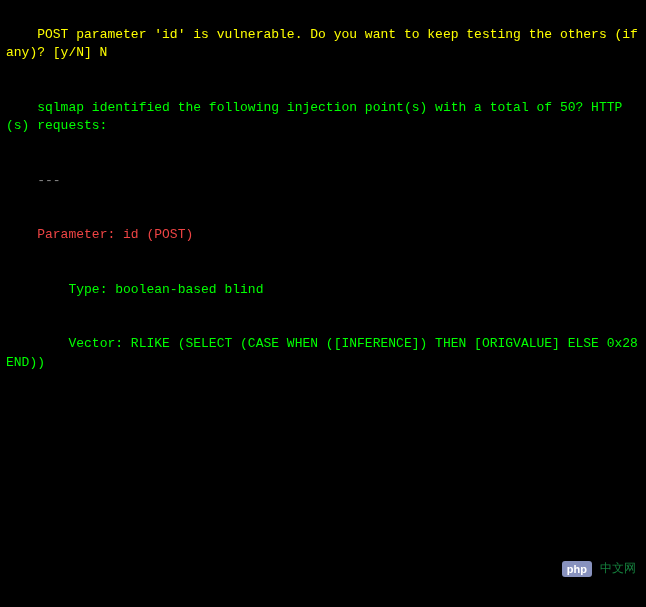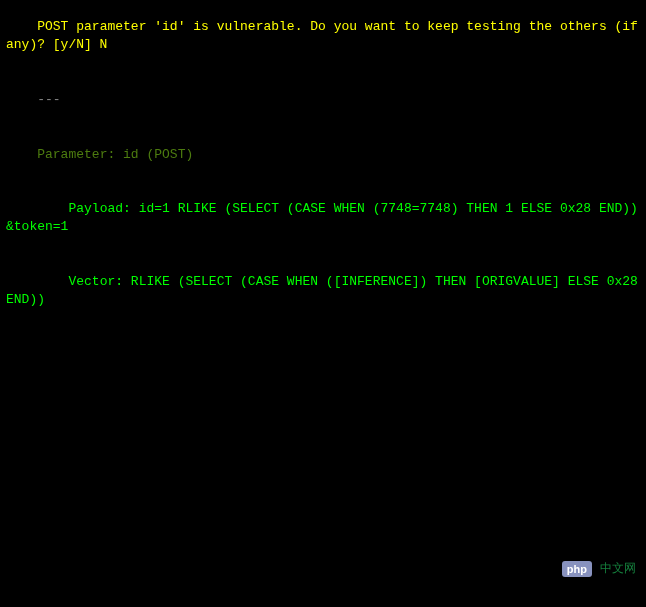--- a/index.html
+++ b/index.html
@@ -13,21 +13,21 @@
       background-color: #000000;
       font-family: 'Courier New', Courier, monospace;
       font-size: 13px;
       overflow: hidden;
     }
     #terminal {
       width: 646px;
       height: 607px;
       background-color: #000000;
       color: #00ff00;
-      padding: 0 6px;
+      padding: 8px 6px;
       overflow: hidden;
       position: relative;
     }
     .line {
       white-space: pre-wrap;
       word-break: break-all;
       line-height: 1.4;
     }
 
     #watermark {
@@ -54,27 +54,30 @@
     }
   </style>
 </head>
 <body>
 
 <div id="terminal">
   <div class="line warning-prompt">
     <span style="color:#ffff00;">POST parameter 'id' is vulnerable. Do you want to keep testing the others (if any)? [y/N] N</span>
   </div>
   <div class="line">
+    <span style="color:#00ff00;">sqlmap identified the following injection point(s) with a total of 50? HTTP(s) requests:</span>
+  </div>
+  <div class="line">
     <span style="color:#888888;">---</span>
   </div>
   <div class="line">
-    <span style="color:#4d7c0f;">Parameter: id (POST)</span>
+    <span style="color:#ef4444;">Parameter: id (POST)</span>
   </div>
   <div class="line">
-    <span style="color:#00ff00;">    Payload: id=1 RLIKE (SELECT (CASE WHEN (7748=7748) THEN 1 ELSE 0x28 END))&amp;token=1</span>
+    <span style="color:#00ff00;">    Type: boolean-based blind</span>
   </div>
   <div class="line">
     <span style="color:#00ff00;">    Vector: RLIKE (SELECT (CASE WHEN ([INFERENCE]) THEN [ORIGVALUE] ELSE 0x28 END))</span>
   </div>
   <div class="line">&nbsp;</div>
   <div class="line">
     
   </div>
 
   <div id="watermark">

